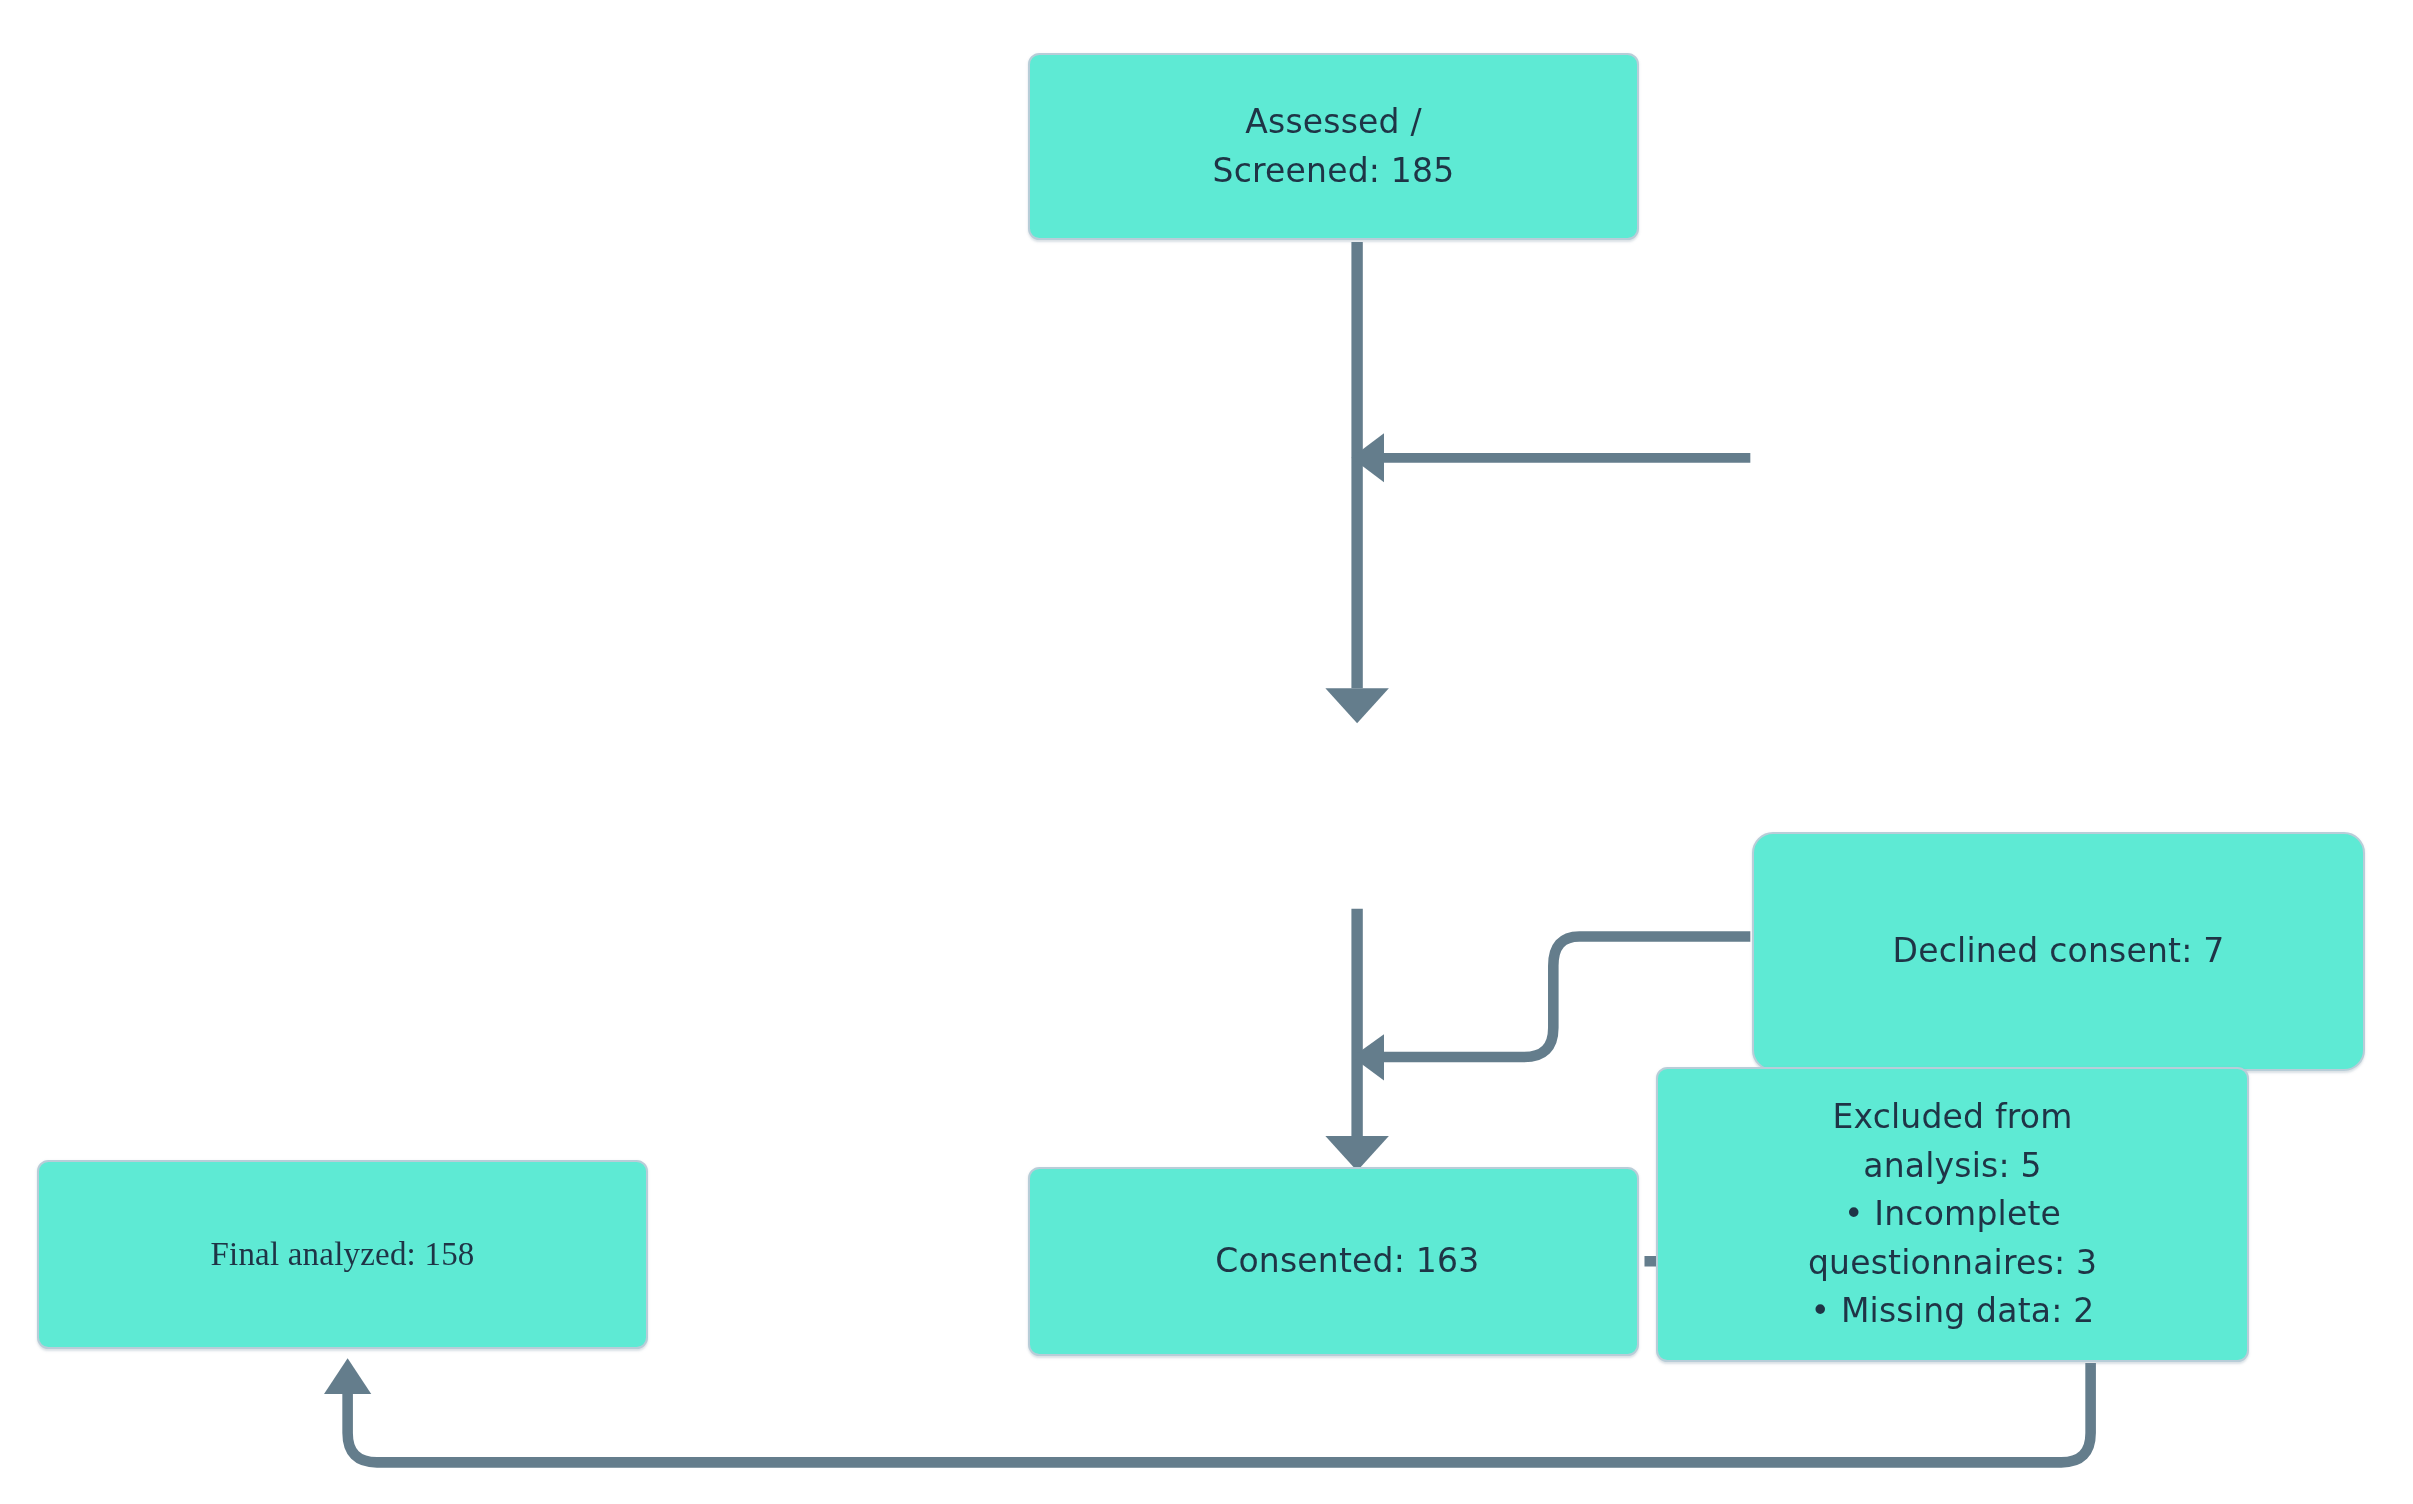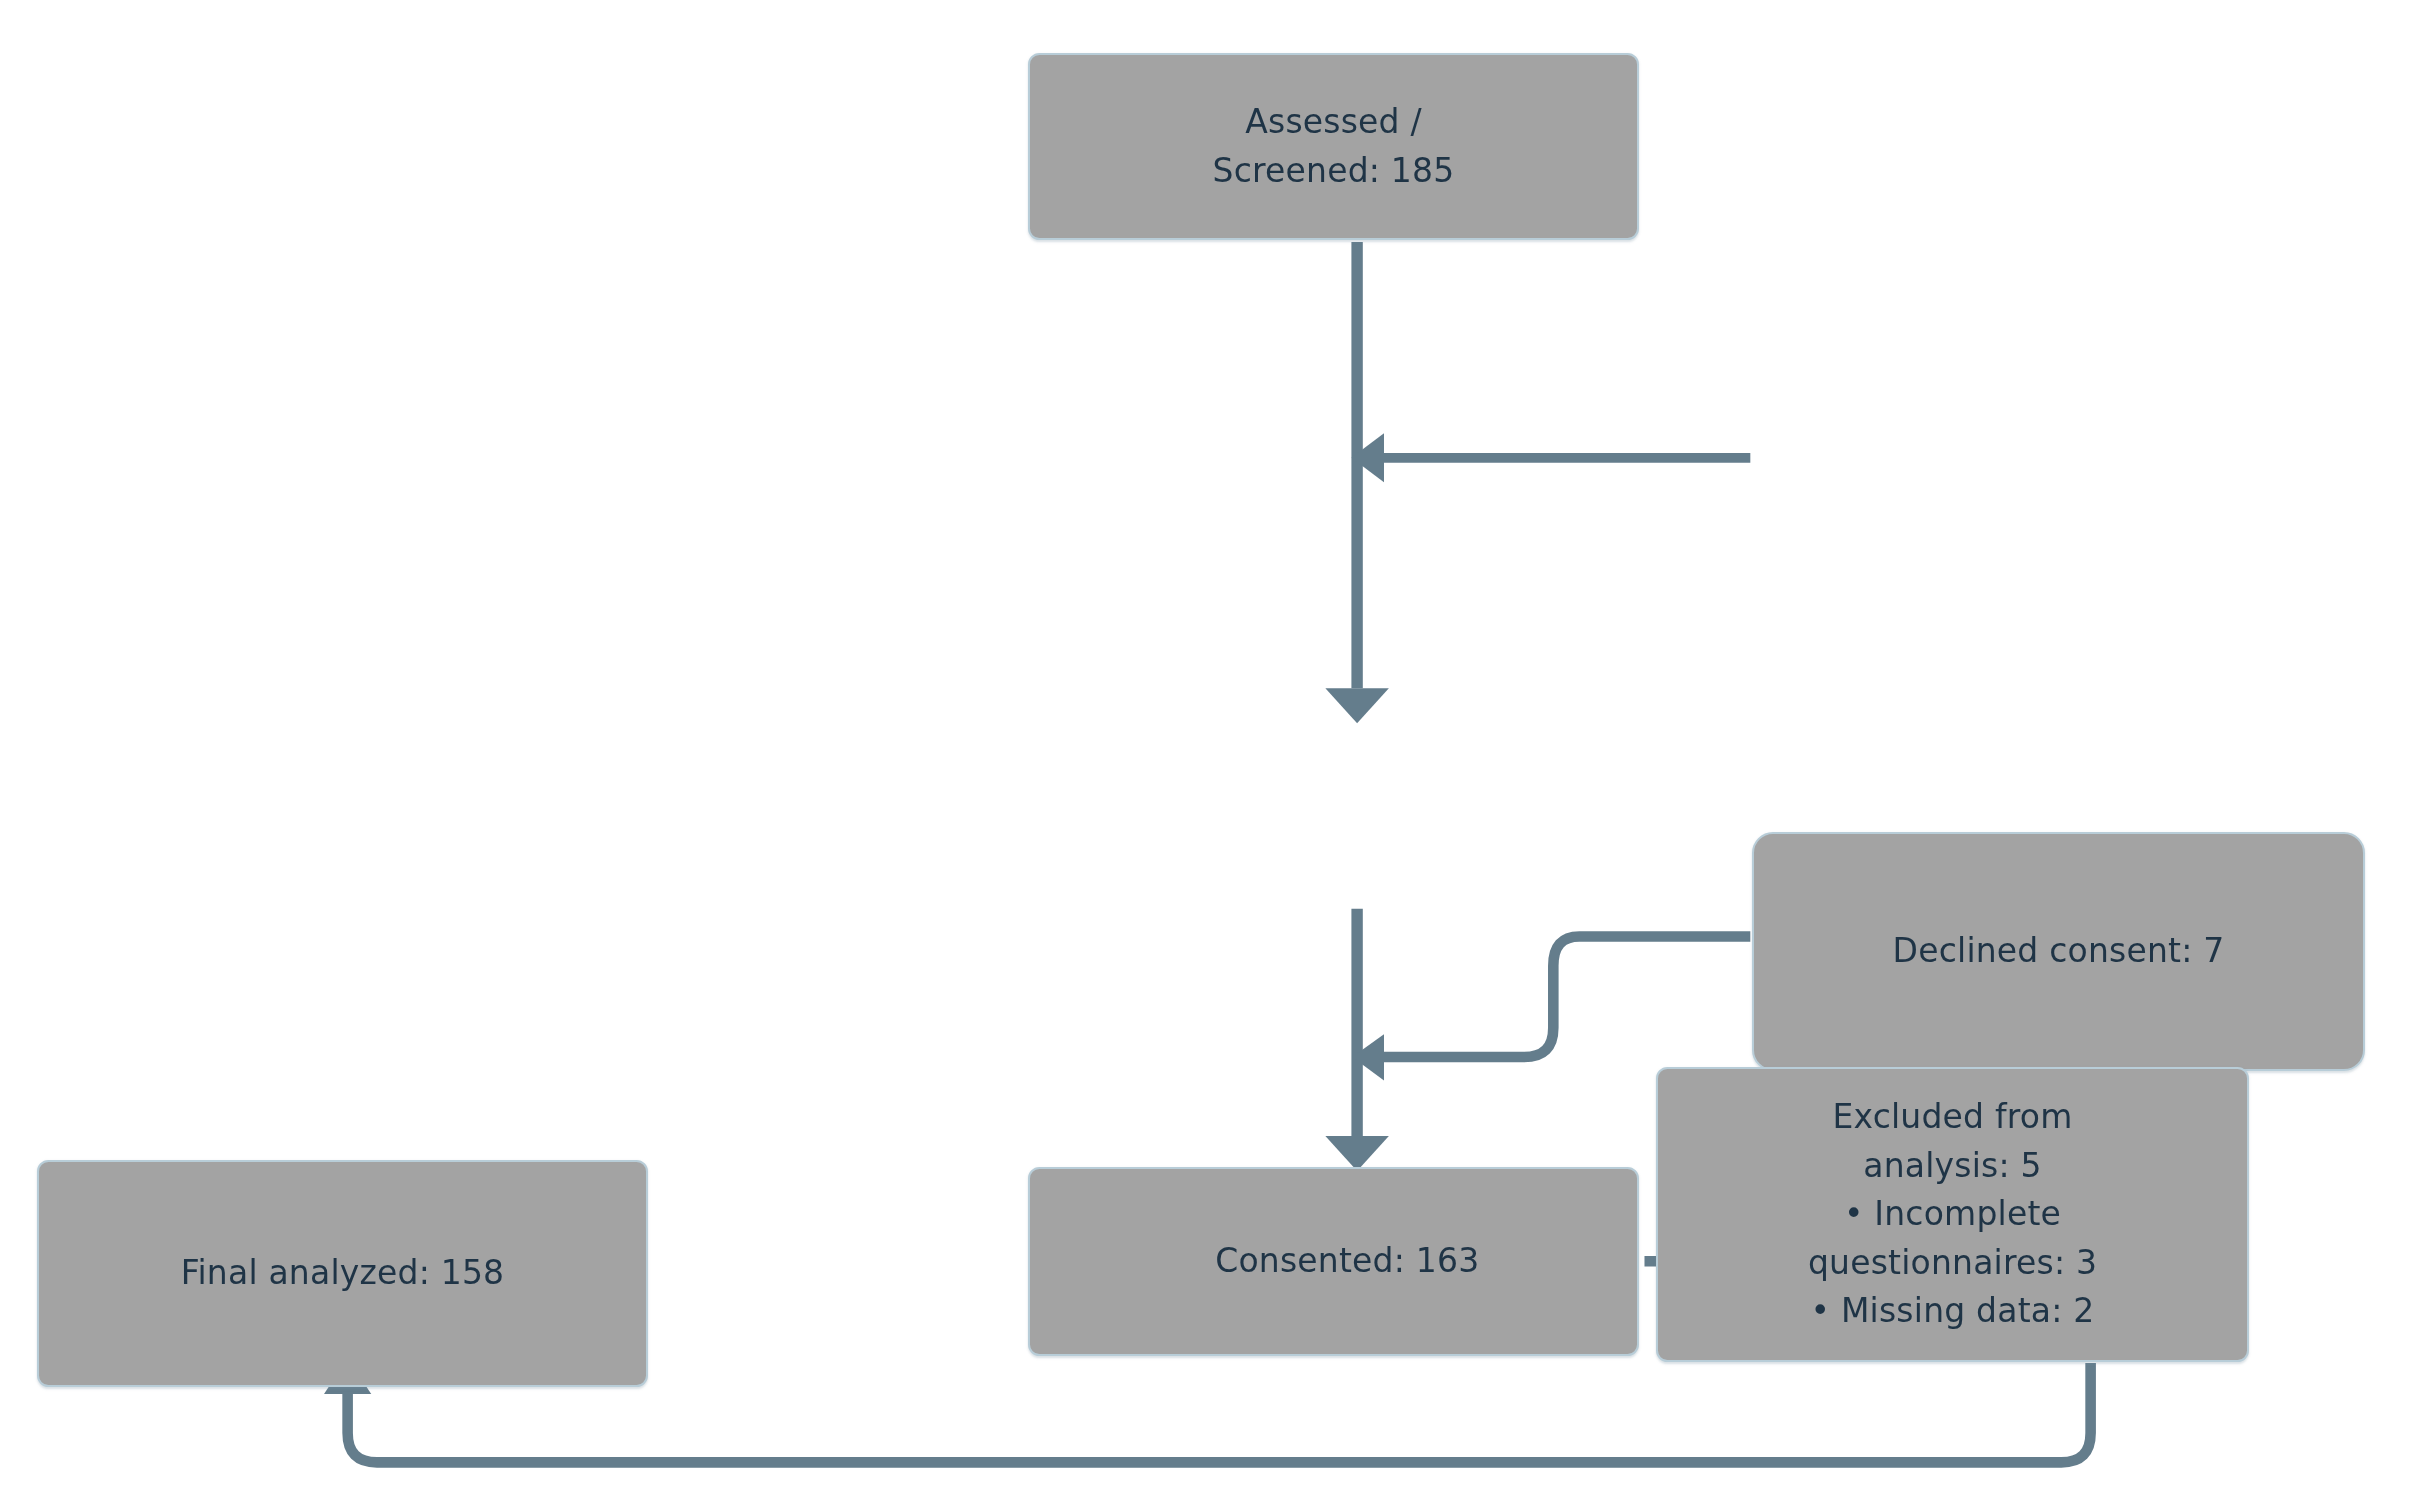--- a/index.html
+++ b/index.html
@@ -25,21 +25,21 @@
     left: 0;
     top: 0;
     width: 2413px;
     height: 1505px;
     z-index: 1;
   }
   .node {
     position: absolute;
     z-index: 2;
     box-sizing: border-box;
-    background: #a3a3a3;
+    background: #5eead4;
     border: 2.4px solid #b8cdd8;
     border-radius: 11.4px;
     display: flex;
     align-items: center;
     text-align: center;
     color: #1f3446;
     font-size: 33px;
     line-height: 1.47;
     letter-spacing: 0.2px;
     padding: 4.9px 11.4px;
@@ -51,21 +51,21 @@
     width: 100%;
   }
 
   
   #node-assessed       { left: 1028px; top: 53px;   width: 611px;  height: 187px; }
   #node-excluded       { left: 1752px; top: 312px;  width: 613px;  height: 283px; }
   #node-eligible       { left: 1028px; top: 718px;  width: 611px;  height: 189px; }
   #node-declined       { left: 1752px; top: 832px; width: 613px;  height: 239px; border-radius: 21px; }
   #node-consented      { left: 1028px; top: 1167px; width: 611px;  height: 189px; padding-left: 39px; }
   #node-excluded-anal  { left: 1656px; top: 1067px; width: 593px;  height: 295px; }
-  #node-final          { left: 37px;   top: 1160px; width: 611px;  height: 227px; }
+  #node-final          { left: 37px;   top: 1160px; width: 611px;  height: 189px; font-family: Liberation Serif, serif; }
 </style>
 </head>
 <body>
 
 <div id="flow-root">
 
   <svg id="edge-layer" viewBox="0 0 2964 1848" width="2413" height="1505" xmlns="http://www.w3.org/2000/svg">
     <defs>
       <marker id="arrow-down" viewBox="0 0 12 12" refX="6" refY="10" markerWidth="12" markerHeight="12" orient="auto-start-reverse">
         <path d="M 1 1 L 11 1 L 6 11 z" fill="#647d8c"></path>

